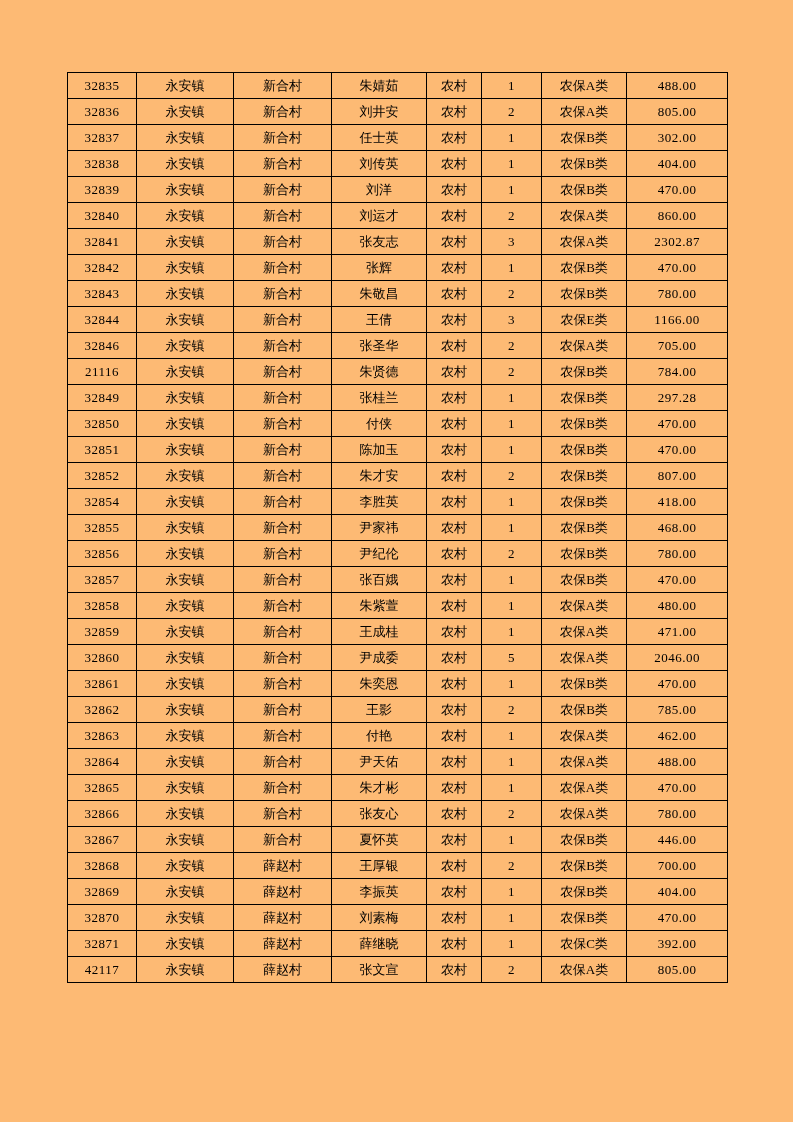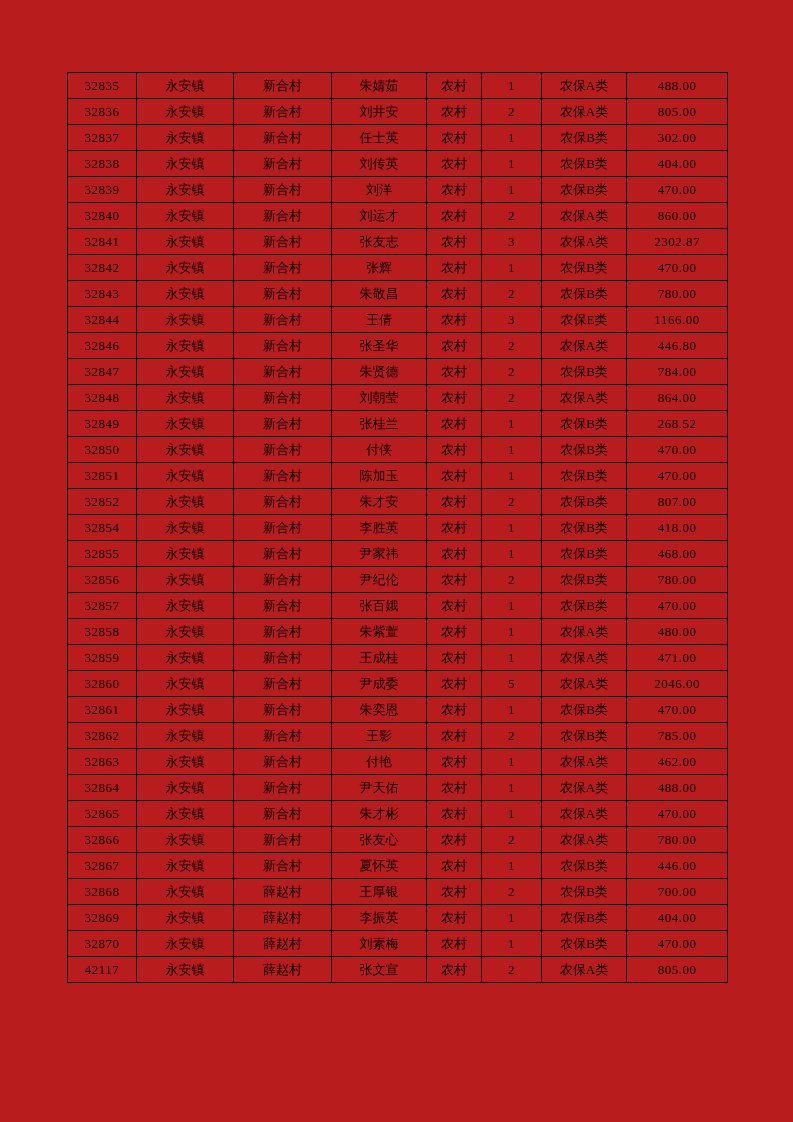--- a/index.html
+++ b/index.html
@@ -5,21 +5,21 @@
   * { margin: 0; padding: 0; box-sizing: border-box; }
 
   html, body {
     background: #ffffff;
   }
 
   .page {
     position: relative;
     width: 793px;
     height: 1122px;
-    background: #b91c1c;
+    background: #fdba74;
     font-family: "Liberation Serif", "DejaVu Serif", serif;
     color: #000000;
     overflow: hidden;
   }
 
   .sheet-table {
     position: absolute;
     left: 67px;
     top: 72px;
     width: 660px;
@@ -170,51 +170,41 @@
           <td class="num">1166.00</td>
         </tr>
         <tr>
           <td class="num">32846</td>
           <td>永安镇</td>
           <td>新合村</td>
           <td>张圣华</td>
           <td>农村</td>
           <td class="num">2</td>
           <td>农保A类</td>
-          <td class="num">446.80</td>
-        </tr>
-        <tr>
-          <td class="num">32847</td>
+          <td class="num">705.00</td>
+        </tr>
+        <tr>
+          <td class="num">21116</td>
           <td>永安镇</td>
           <td>新合村</td>
           <td>朱贤德</td>
           <td>农村</td>
           <td class="num">2</td>
           <td>农保B类</td>
           <td class="num">784.00</td>
         </tr>
         <tr>
-          <td class="num">32848</td>
-          <td>永安镇</td>
-          <td>新合村</td>
-          <td>刘朝莹</td>
-          <td>农村</td>
-          <td class="num">2</td>
-          <td>农保A类</td>
-          <td class="num">864.00</td>
-        </tr>
-        <tr>
           <td class="num">32849</td>
           <td>永安镇</td>
           <td>新合村</td>
           <td>张桂兰</td>
           <td>农村</td>
           <td class="num">1</td>
           <td>农保B类</td>
-          <td class="num">268.52</td>
+          <td class="num">297.28</td>
         </tr>
         <tr>
           <td class="num">32850</td>
           <td>永安镇</td>
           <td>新合村</td>
           <td>付侠</td>
           <td>农村</td>
           <td class="num">1</td>
           <td>农保B类</td>
           <td class="num">470.00</td>
@@ -401,20 +391,30 @@
         </tr>
         <tr>
           <td class="num">32870</td>
           <td>永安镇</td>
           <td>薛赵村</td>
           <td>刘素梅</td>
           <td>农村</td>
           <td class="num">1</td>
           <td>农保B类</td>
           <td class="num">470.00</td>
+        </tr>
+        <tr>
+          <td class="num">32871</td>
+          <td>永安镇</td>
+          <td>薛赵村</td>
+          <td>薛继晓</td>
+          <td>农村</td>
+          <td class="num">1</td>
+          <td>农保C类</td>
+          <td class="num">392.00</td>
         </tr>
         <tr>
           <td class="num">42117</td>
           <td>永安镇</td>
           <td>薛赵村</td>
           <td>张文宣</td>
           <td>农村</td>
           <td class="num">2</td>
           <td>农保A类</td>
           <td class="num">805.00</td>

